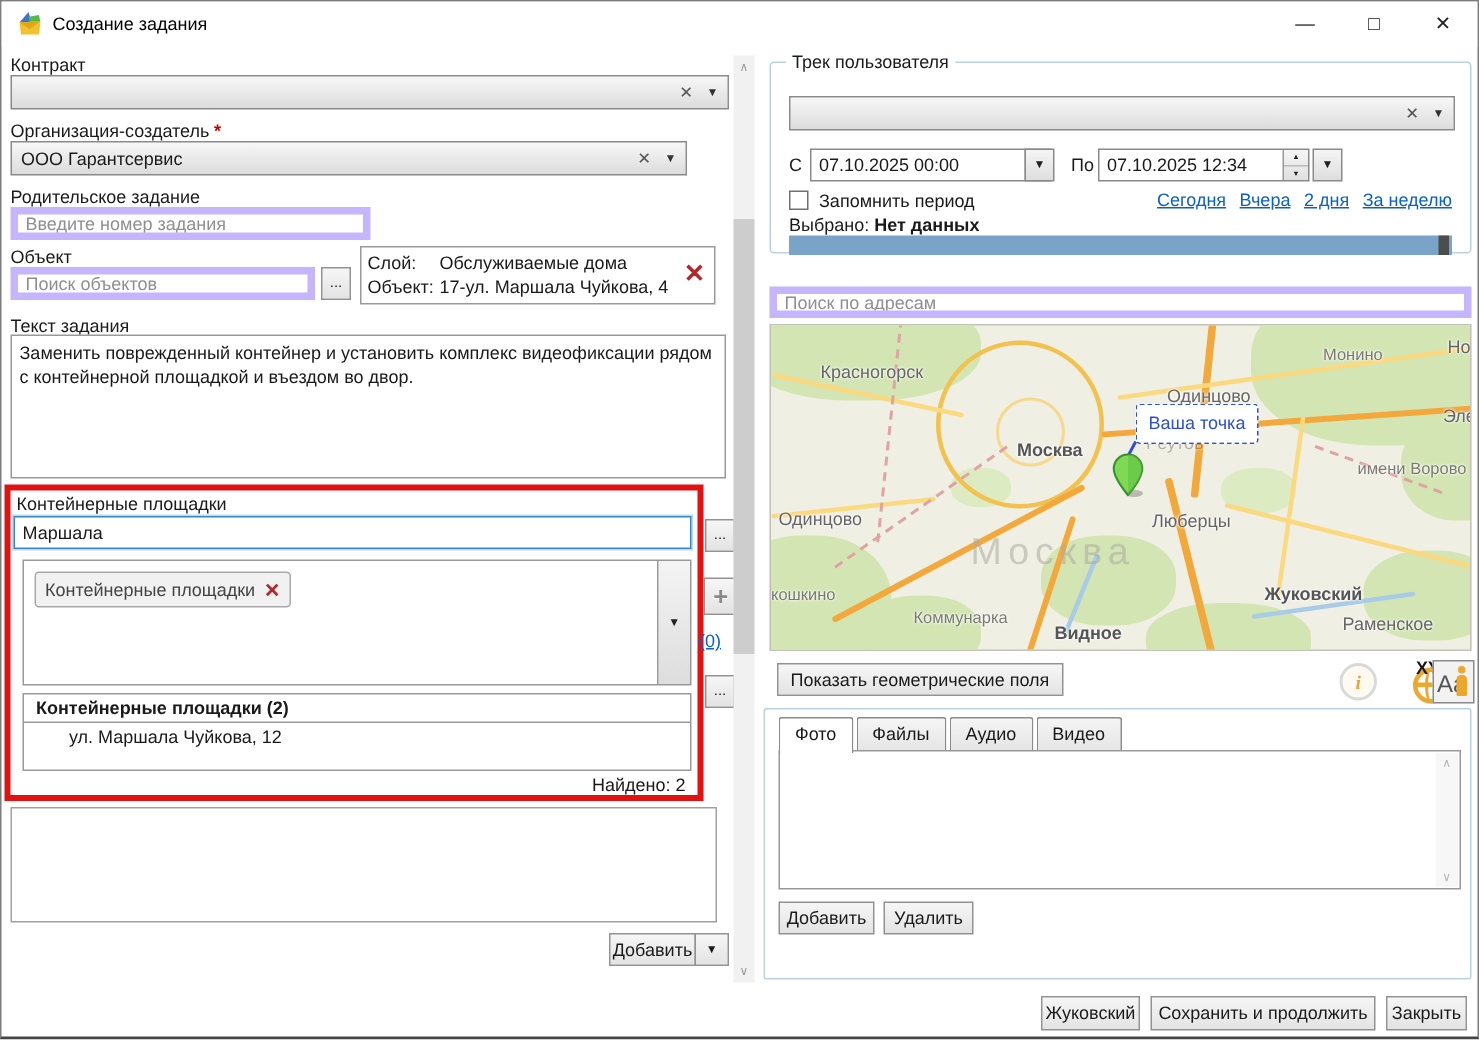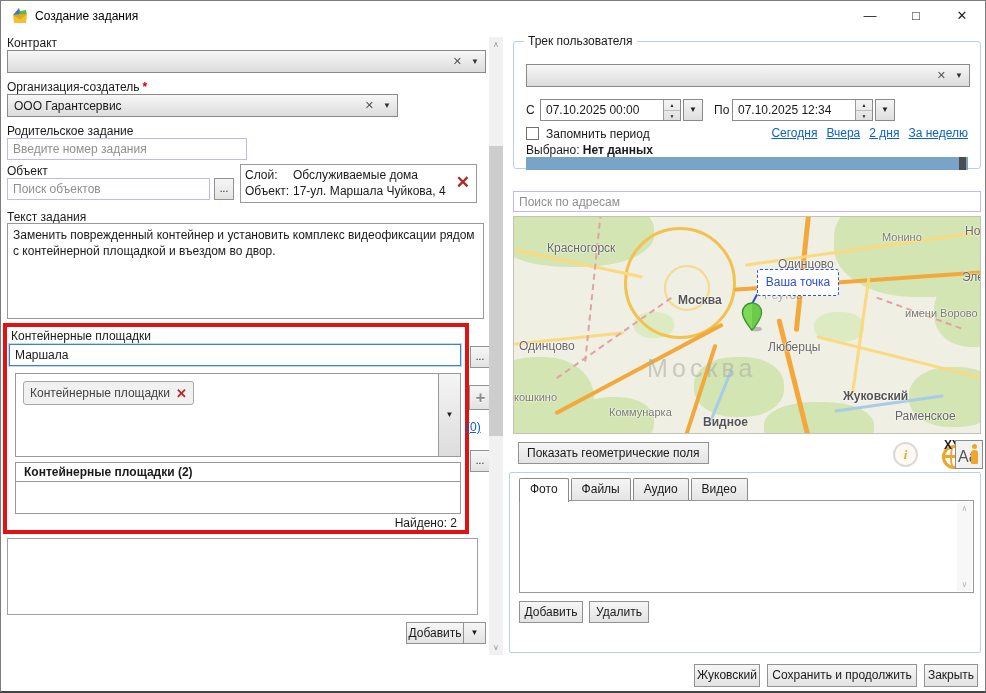--- a/index.html
+++ b/index.html
@@ -15,21 +15,21 @@
   .win-btn.max { right:46px; }
   .win-btn.cls { right:0; }
 
   
   .lbl { position:absolute; font-size:12px; color:#1a1a1a; white-space:nowrap; }
   .req { color:#cc0000; font-weight:bold; margin-left:3px; }
   .combo { position:absolute; height:23px; border:1px solid #8a8a8a; background:linear-gradient(#f7f7f7,#dcdcdc); display:flex; align-items:center; padding:0 6px; }
   .combo .val { flex:1; font-size:12px; color:#1a1a1a; overflow:hidden; white-space:nowrap; }
   .combo .x { font-size:11px; color:#555; margin-right:9px; }
   .combo .dd { font-size:8px; color:#333; }
-  .tbox { position:absolute; border:1px solid #c4b5fd; background:#fff; padding:0 5px; font-size:12px; color:#1a1a1a; font-family:"Liberation Sans",sans-serif; }
+  .tbox { position:absolute; border:5px solid #c4b5fd; background:#fff; padding:0 5px; font-size:12px; color:#1a1a1a; font-family:"Liberation Sans",sans-serif; }
   .tbox::placeholder { color:#8f8f8f; }
   .btn { position:absolute; border:1px solid #929292; background:linear-gradient(#f6f6f6,#e3e3e3); font-size:12px; color:#1a1a1a; text-align:center; font-family:"Liberation Sans",sans-serif; cursor:default; }
   .link { color:#0b61c4; text-decoration:underline; font-size:12px; white-space:nowrap; cursor:pointer;text-align:center; }
 
   
   #left { position:absolute; left:6px; top:32px; width:479px; height:630px; }
   .layerbox { position:absolute; left:233px; top:131px; width:237px; height:39px; border:1px solid #999; background:#fff; padding:2px 4px; display:flex; }
   .layerbox .rows { flex:1; }
   .layerbox .row { display:flex; font-size:12px; line-height:16px; }
   .layerbox .row .k { width:48px; }
@@ -157,21 +157,21 @@
   <div id="left">
 
     <span class="lbl" style="left:0;top:3px">Контракт</span>
     <div class="combo" style="left:0;top:17px;width:479px">
       <span class="val"></span>
       <span class="x">✕</span>
       <span class="dd">▼</span>
     </div>
 
     <span class="lbl" style="left:0;top:47px"><span>Организация-создатель</span><span class="req">*</span></span>
-    <div class="combo" style="left:0;top:61px;width:391px">
+    <div class="combo" style="left:0;top:61px;width:451px">
       <span class="val">ООО Гарантсервис</span>
       <span class="x">✕</span>
       <span class="dd">▼</span>
     </div>
 
     <span class="lbl" style="left:0;top:91px">Родительское задание</span>
     <input class="tbox" style="left: 0px; top: 105px; width: 240px; height: 22px;" placeholder="Введите номер задания">
 
     <span class="lbl" style="left:0;top:131px">Объект</span>
     <input class="tbox" style="left: 0px; top: 145px; width: 203px; height: 22px;" placeholder="Поиск объектов">
@@ -199,20 +199,21 @@
       <input class="tbox rf-input" value="Маршала" style="">
       <div class="rf-combo-panel">
         <div class="chip">
           <span class="t">Контейнерные площадки</span>
           <span class="x">✕</span>
         </div>
         <div class="rf-dd-btn">▼</div>
       </div>
       <div class="rf-results">
         <div class="hdr">Контейнерные площадки (2)</div>
+        <div class="item">ул. Маршала Чуйкова, 12</div>
       </div>
       <span class="rf-found">Найдено: 2</span>
     </div>
 
     <button class="btn mini" style="left:463px;top:313px">...</button>
     <button class="btn plusbtn" style="left:462px;top:352px">
         <span class="p">+</span>
       </button>
     <a class="link cnt-link">(0)</a>
     <button class="btn mini" style="left:463px;top:417px">...</button>
@@ -230,21 +231,21 @@
 
   <div class="group" id="trek">
     <span class="legend">Трек пользователя</span>
     <div class="combo trek-combo">
       <span class="val"></span>
       <span class="x">✕</span>
       <span class="dd">▼</span>
     </div>
 
     <span class="lbl" style="left:12px;top:61px">С</span>
-    <div class="datefield" style="left:26px;top:57px;width:141px">
+    <div class="datefield" style="left:26px;top:57px;width:161px">
       <span class="dv">07.10.2025 00:00</span>
       <span class="spin">
           <span>▲</span>
           <span>▼</span>
         </span>
     </div>
     <div class="ddbtn" style="left:169px;top:57px">▼</div>
 
     <span class="lbl" style="left:200px;top:61px">По</span>
     <div class="datefield" style="left:218px;top:57px;width:141px">

